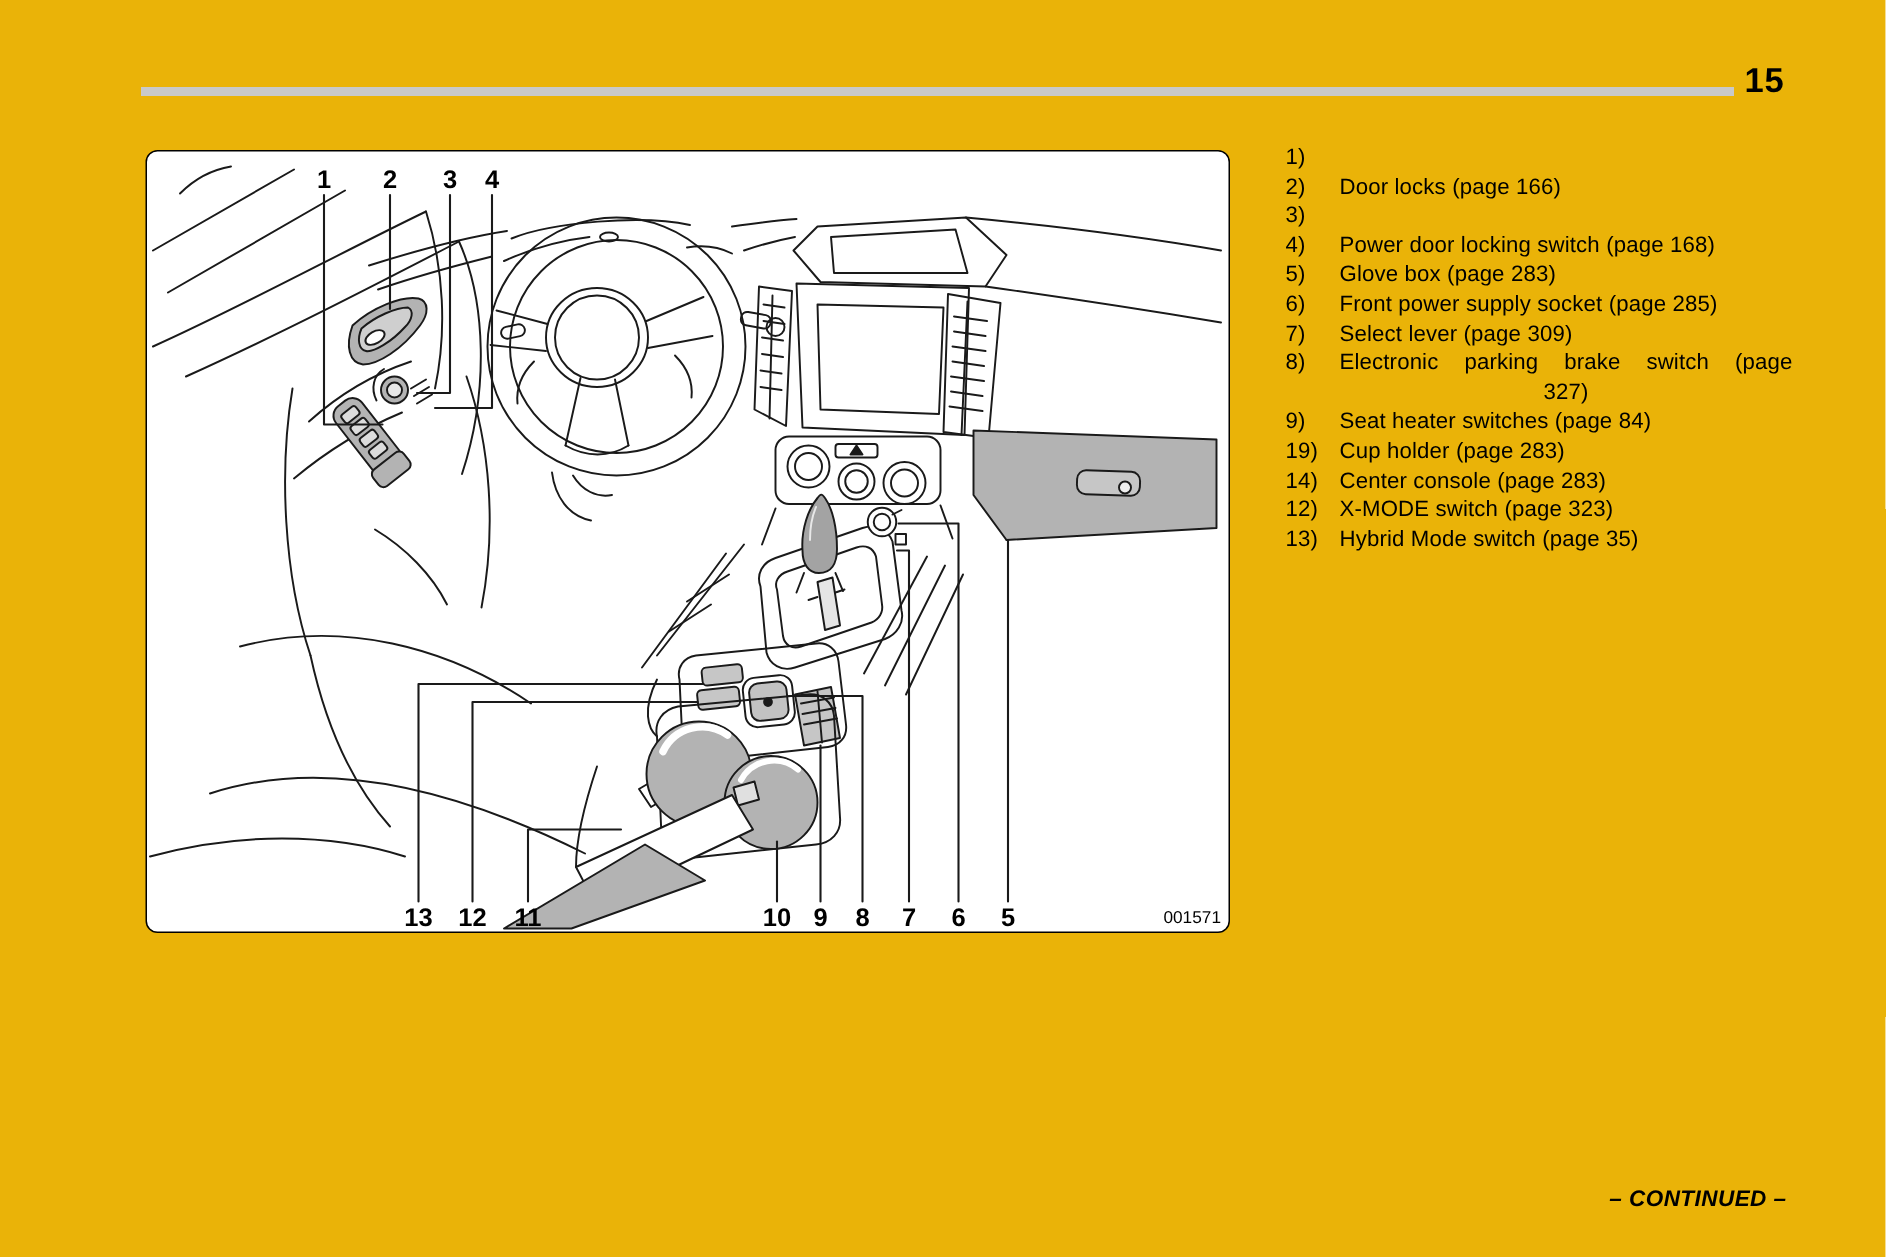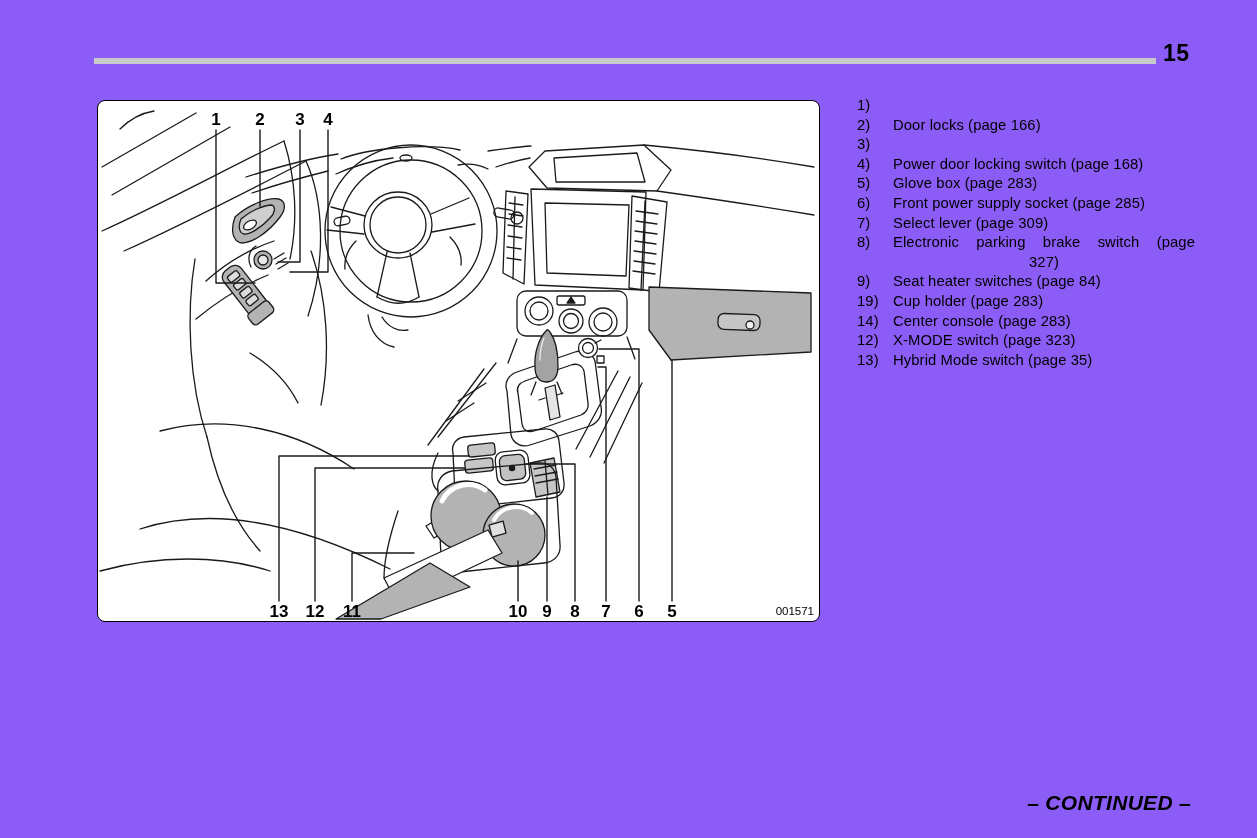--- a/index.html
+++ b/index.html
@@ -1,29 +1,29 @@
 <!DOCTYPE html>
 <html><head>
 <meta charset="utf-8">
 <style>
   html,body{margin:0;padding:0;background:#fff;}
-  .page{position:relative;width:1257px;height:838px;background:#8b5cf6;overflow:hidden;
+  .page{position:relative;width:1257px;height:838px;background:#eab308;overflow:hidden;
         font-family:"Liberation Sans",sans-serif;color:#000;}
   .top-rule{position:absolute;left:94px;top:58px;width:1062px;height:6px;background:#c9c9c9;}
   .page-num{position:absolute;left:1163px;top:40px;font-size:23px;font-weight:bold;letter-spacing:.5px;}
   .diagram-box{position:absolute;left:97px;top:100px;width:721px;height:520px;
                border:1.5px solid #000;border-radius:8px;box-sizing:content-box;background:#fff;}
   .diagram-box svg{display:block;}
   .legend{position:absolute;left:857px;top:96px;width:338px;font-size:14.8px;line-height:19.6px;letter-spacing:.1px;}
   .legend-item{display:flex;}
   .legend-num{width:36px;flex:none;}
   .legend-txt{flex:1;}
   .legend-line{display:block;text-align:center;}
   .legend-line.justify{text-align:justify;text-align-last:justify;}
-  .continued{position:absolute;right:66px;top:791px;font-size:21px;font-weight:bold;font-style:italic;letter-spacing:.3px;}
+  .continued{position:absolute;right:66px;top:791px;font-size:15px;font-weight:bold;font-style:italic;letter-spacing:.3px;}
   text.callout{font-family:"Liberation Sans",sans-serif;font-size:17px;font-weight:bold;}
   text.figcode{font-family:"Liberation Sans",sans-serif;font-size:11.5px;}
 </style>
 </head>
 <body>
 
 <div class="page">
 
   <div class="top-rule"></div>
   <div class="page-num">15</div>

